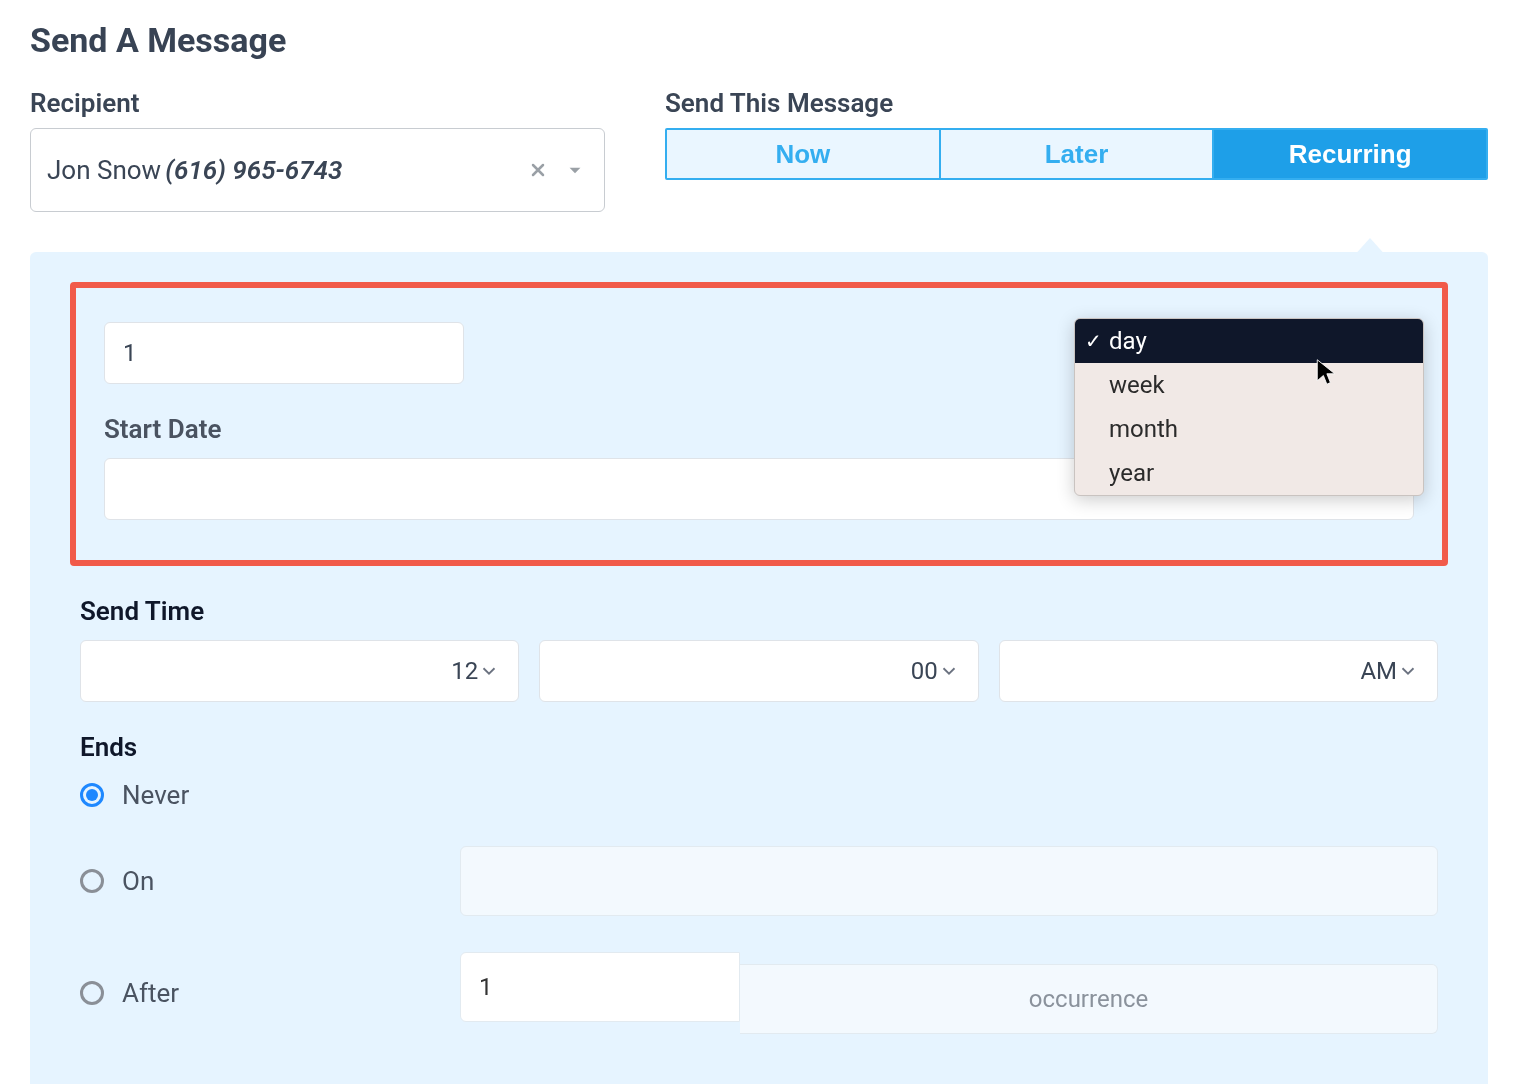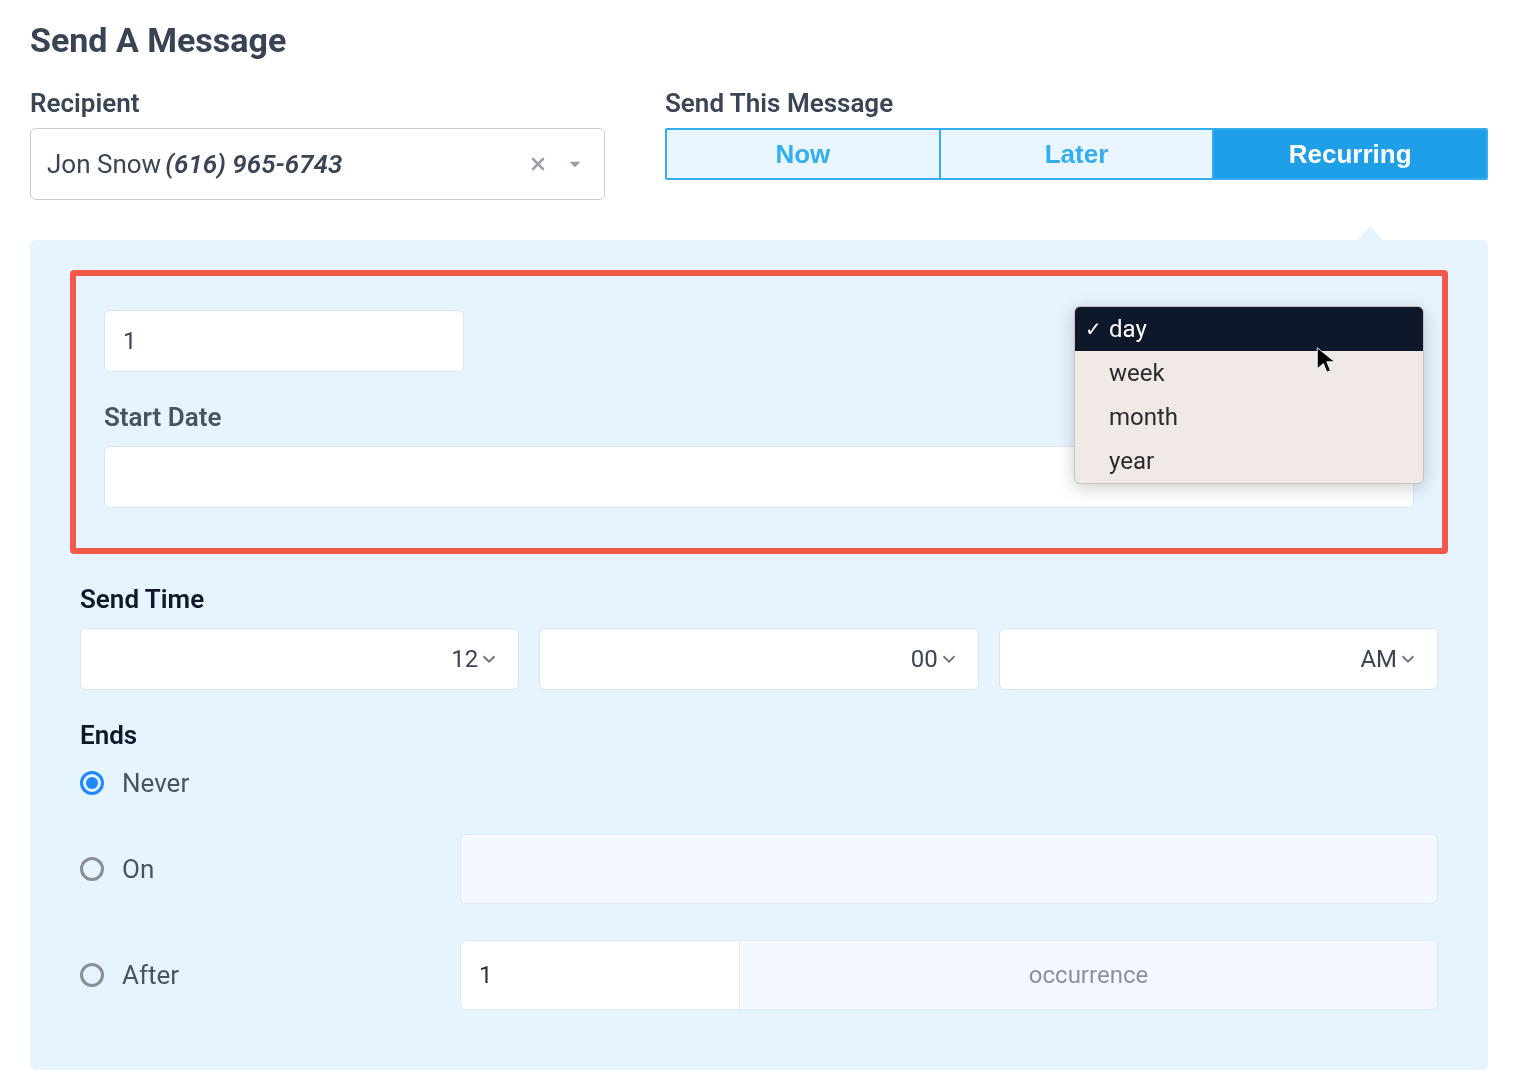--- a/index.html
+++ b/index.html
@@ -26,21 +26,21 @@
   .field-label {
     font-size: 26px;
     font-weight: 600;
     color: #3a4555;
     margin-bottom: 10px;
   }
   .recipient-col { width: 575px; }
   .recipient-box {
     border: 1px solid #c8ccd1;
     border-radius: 6px;
-    height: 72px;
+    height: 84px;
     display: flex;
     align-items: center;
     padding: 0 16px;
     justify-content: space-between;
   }
   .recipient-text { font-size: 26px; color: #3a4555; display: flex; align-items: baseline; gap: 4px;}
   .recipient-text .phone { font-style: italic; font-weight: 600; }
   .recipient-icons { display: flex; align-items: center; gap: 14px; }
   .icon-x, .icon-chevron-down { color: #9aa0a6; cursor: pointer; }
   .icon-x svg, .icon-chevron-down svg { width: 20px; height: 20px; display:block; }
@@ -163,21 +163,21 @@
   }
   .radio.checked { border-color: #1e88ff; }
   .radio.checked::after {
     content: ""; position: absolute; inset: 3px; border-radius: 50%; background: #1e88ff;
   }
   .radio-label { font-size: 26px; color: #4a5361; width: 320px; }
   .end-input-area { flex: 1; display:flex; gap: 0; }
   .end-date { flex: 1; background:#f3f9fe; border:1px solid #e2eaf0; border-radius:6px; height:70px; }
   .after-wrap { flex:1; display:flex; }
   .after-num { width: 280px; background:#fff; border:1px solid #e2eaf0; border-radius:6px 0 0 6px; height:70px; display:flex; align-items:center; padding:0 18px; font-size:24px; color:#333;}
-  .after-unit { flex:1; background:#f3f9fe; border:1px solid #e2eaf0; border-left:none; border-radius:0 6px 6px 0; height:70px; display:flex; align-items:center; justify-content:center; font-size:24px; color:#8a929c;}
+  .after-unit { flex:1; background:#f3f9fe; border:1px solid #e2eaf0; border-left:none; border-radius:0 6px 6px 0; height:70px; display:flex; align-items:center; justify-content:center; font-size:24px; color:#8a929c;margin-top:12px;}
 </style>
 </head>
 <body>
 
 <h1 class="title">Send A Message</h1>
 
 <div class="top-row">
   <div class="recipient-col">
     <div class="field-label">Recipient</div>
     <div class="recipient-box">

